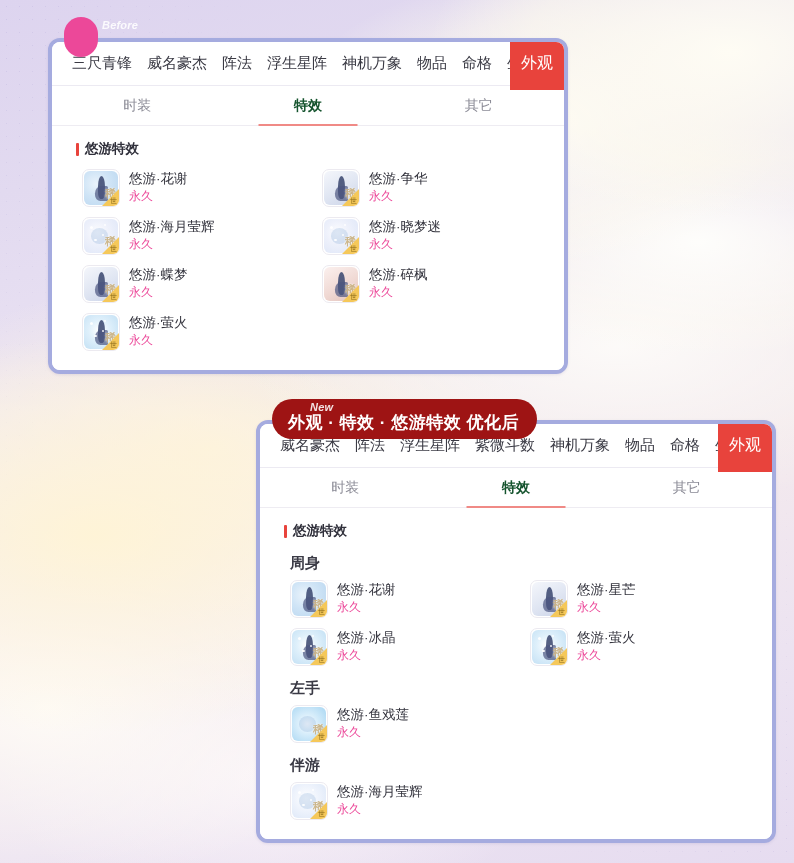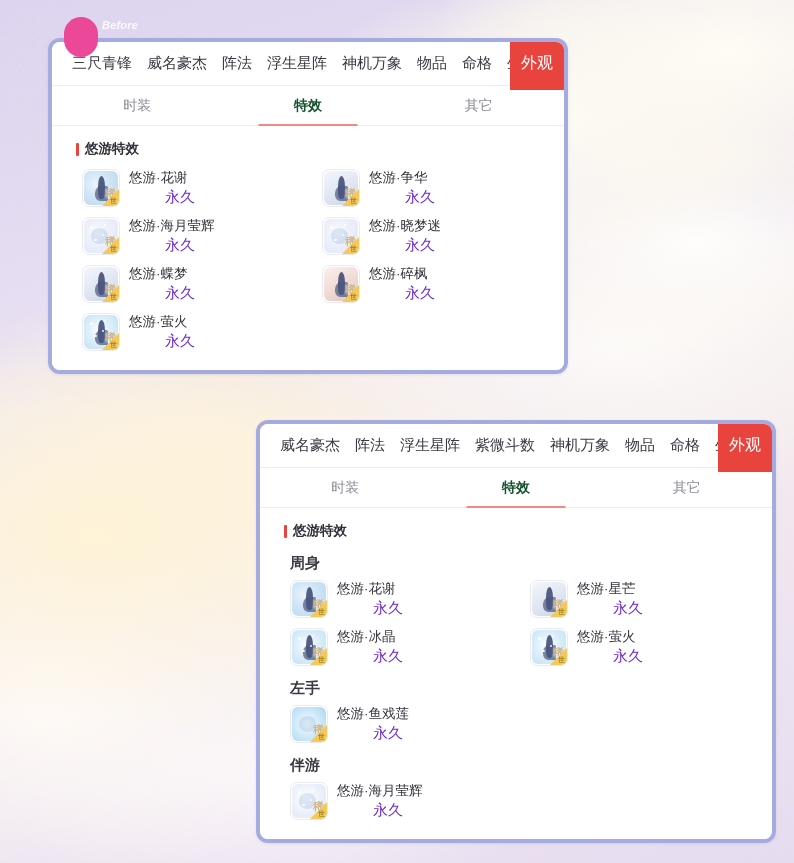--- a/index.html
+++ b/index.html
@@ -181,21 +181,21 @@
 
   .item {
     display: flex;
     align-items: center;
     gap: 9px;
     padding: 5px 6px 5px 8px;
     cursor: pointer;
   }
   .item-texts { display: flex; flex-direction: column; gap: 3px; }
   .item-name { font-size: 13.5px; color: #33333d; line-height: 1.1; }
-  .item-dur  { font-size: 15px;  color: #6d28d9; line-height: 1.1; margin-left: 36px; }
+  .item-dur  { font-size: 12px;  color: #ec4899; line-height: 1.1; }
 
   
   .thumb {
     position: relative;
     width: 38px; height: 38px;
     border-radius: 7px;
     background: #fff;
     border: 1px solid #eceaf0;
     overflow: hidden;
     flex: 0 0 auto;
@@ -411,20 +411,24 @@
               </span>
             </div>
           </div>
         </div>
     </div>
 
   </div>
 </div>
 
 <div class="panel-wrap" id="panel-after">
+  <div class="ribbon" id="ribbon-after">
+    <span class="ribbon-tag">New</span>
+    <span class="ribbon-title">外观 · 特效 · 悠游特效  优化后</span>
+  </div>
   <div class="frame">
 
     <div class="topnav">
       <div class="topnav-items" id="nav1">
           <span class="topnav-item">威名豪杰</span>
           <span class="topnav-item">阵法</span>
           <span class="topnav-item">浮生星阵</span>
           <span class="topnav-item">紫微斗数</span>
           <span class="topnav-item">神机万象</span>
           <span class="topnav-item">物品</span>

